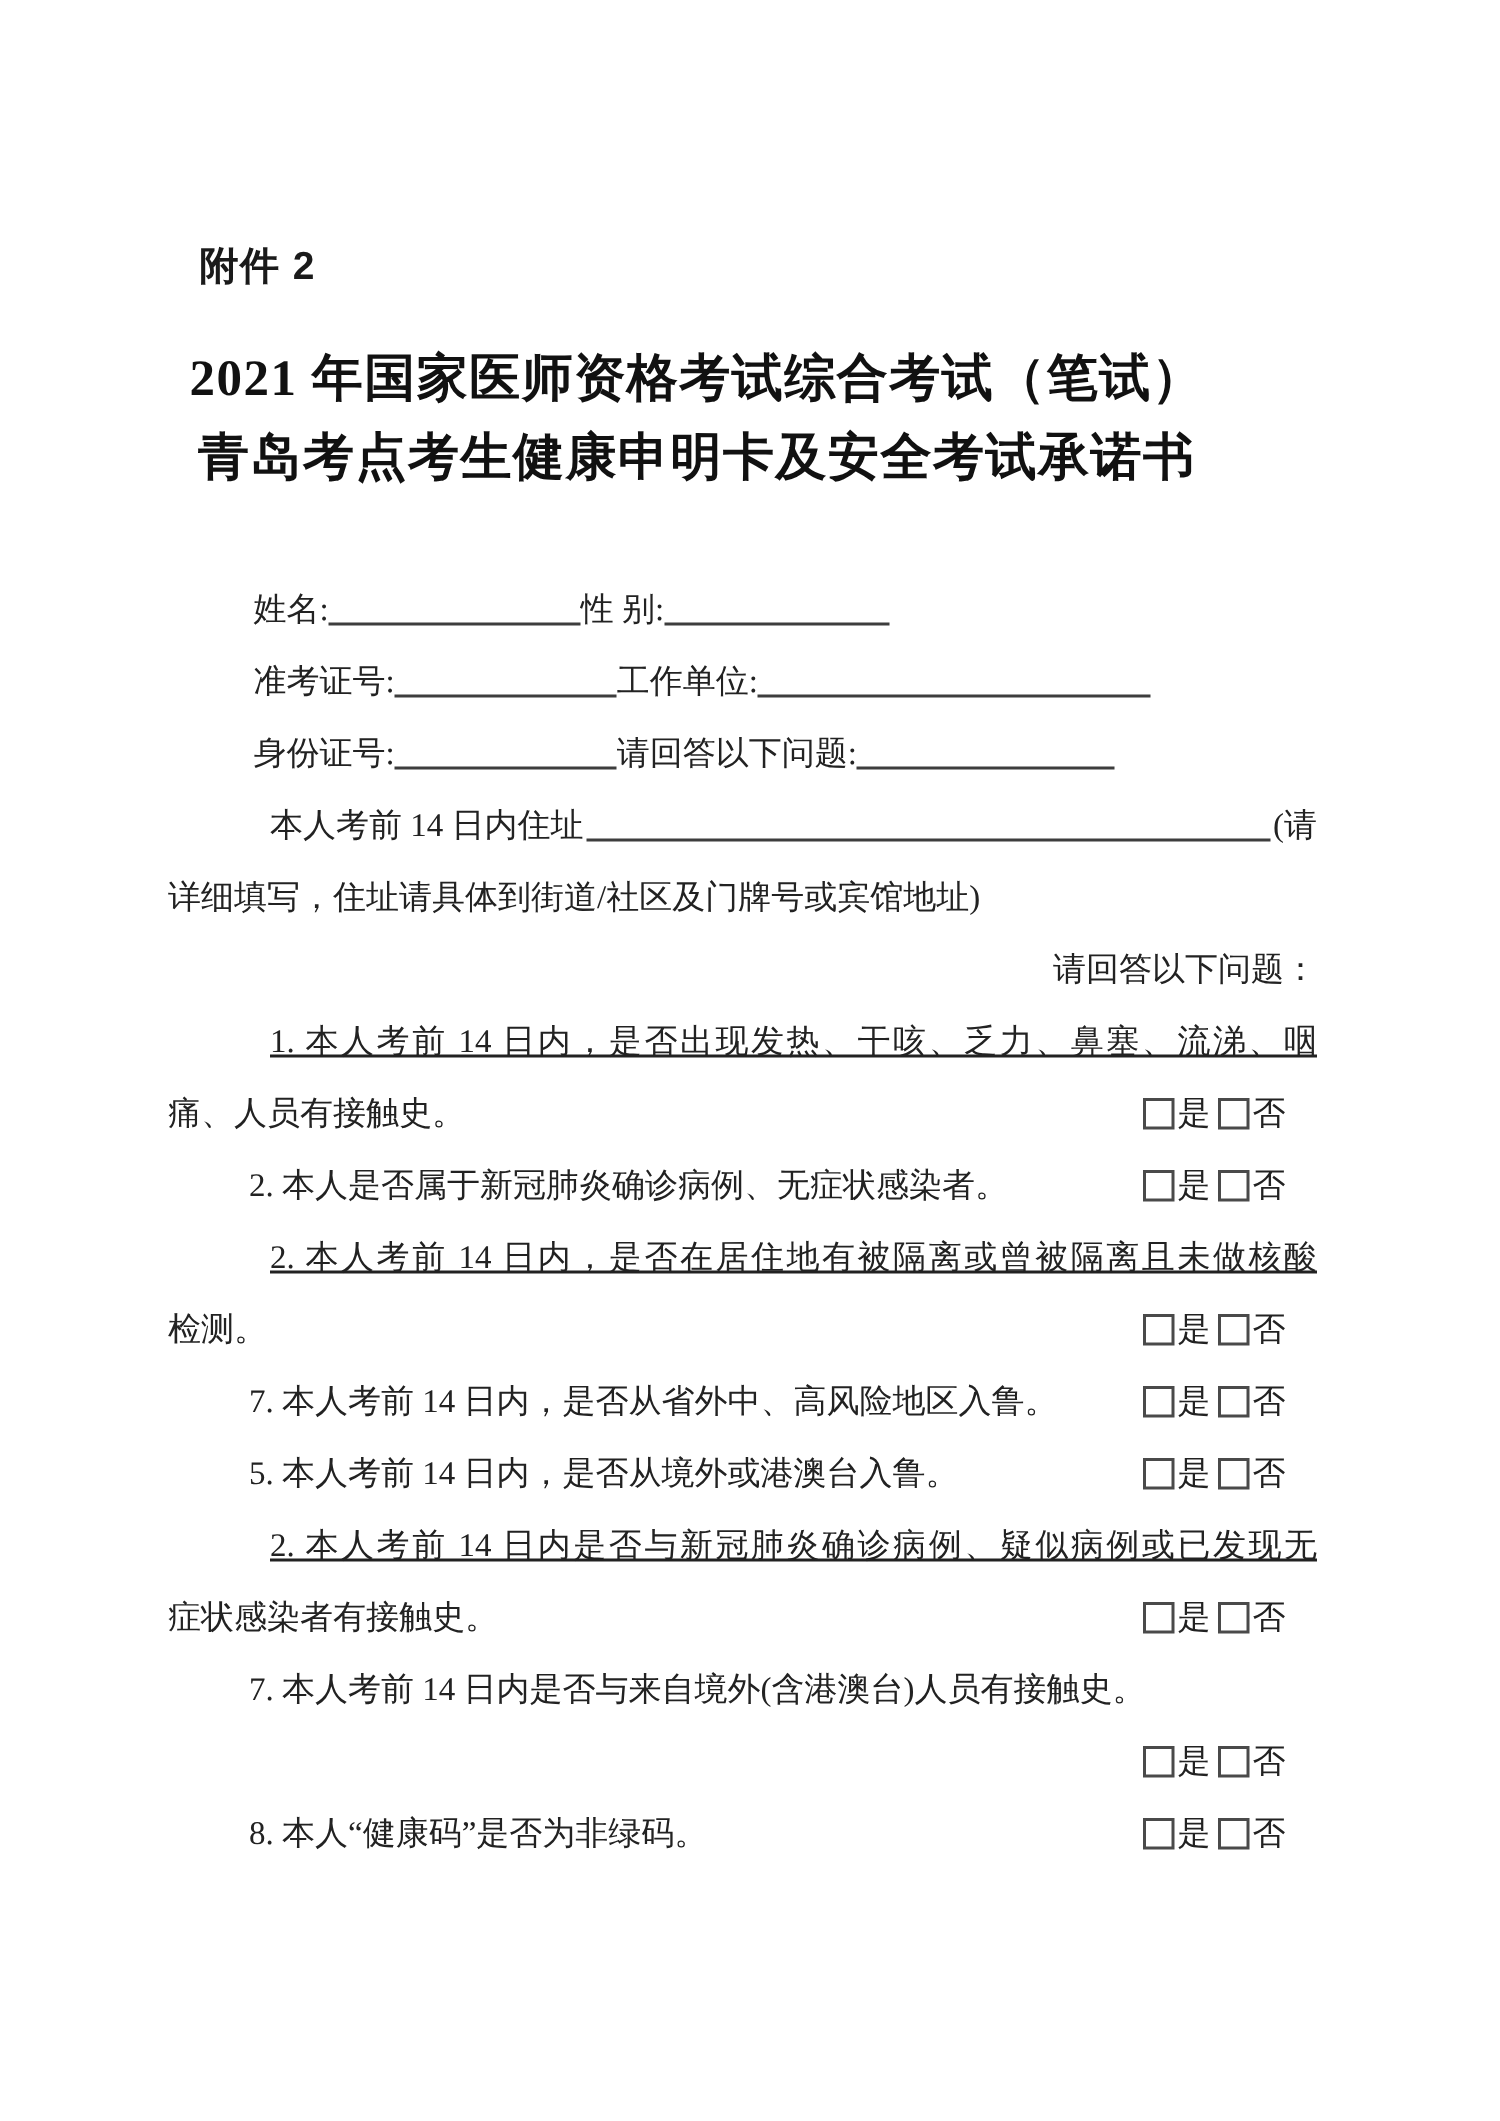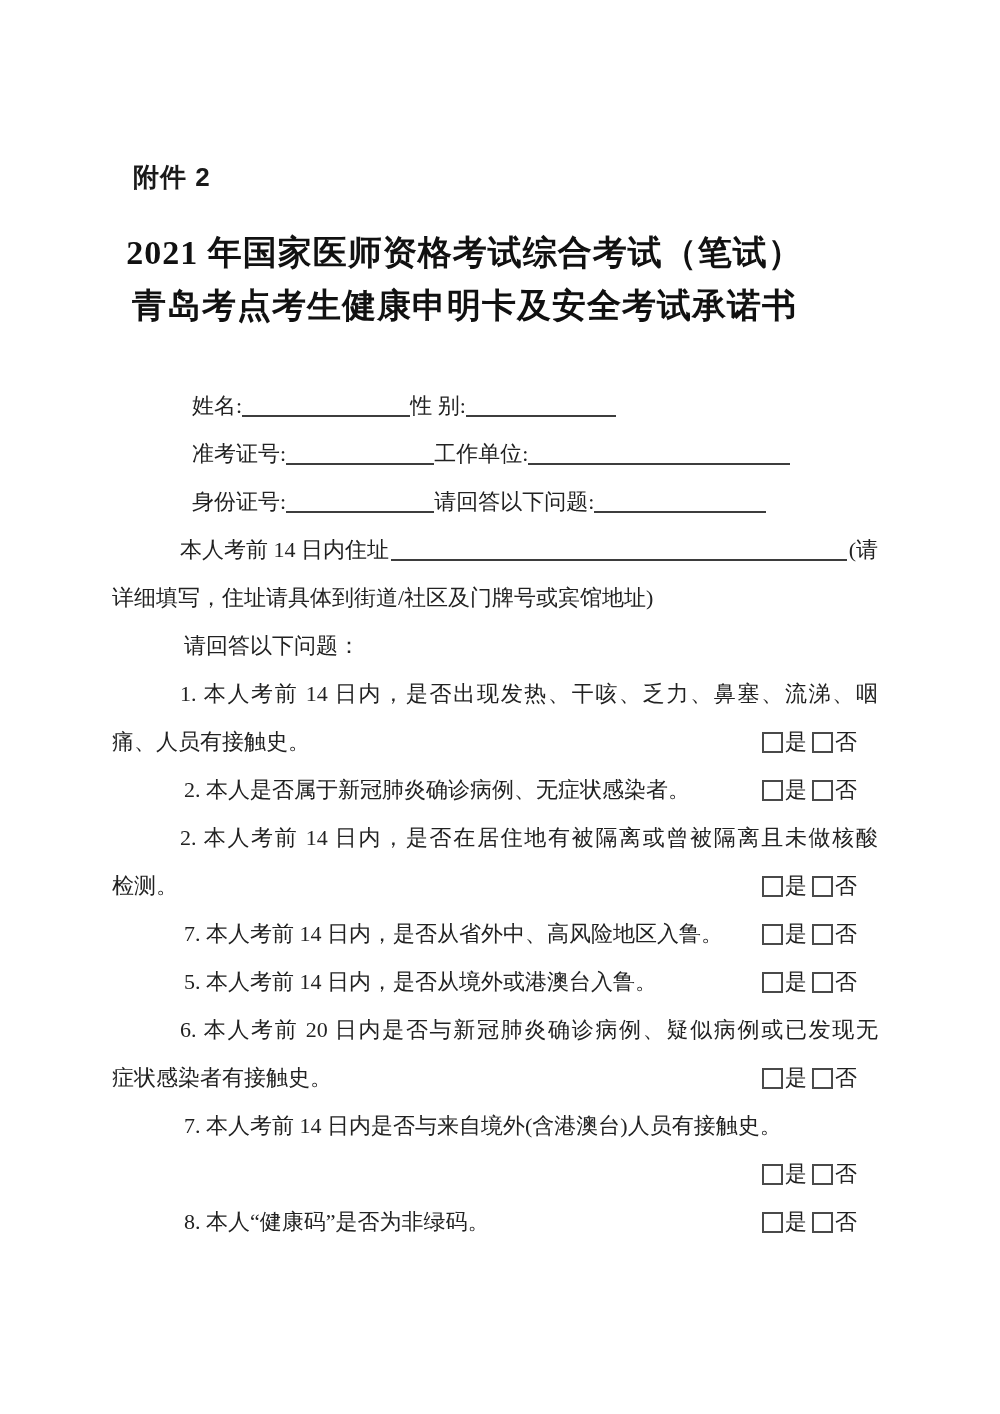--- a/index.html
+++ b/index.html
@@ -12,25 +12,25 @@
     font-family:"Liberation Sans","DejaVu Sans",sans-serif;
     font-weight:bold; font-size:26px; color:#1a1a1a; letter-spacing:1px;
   }
   .title {
     position:absolute; left:0; right:0; top:226px; text-align:center;
     font-family:Liberation Serif, serif;
     font-weight:bold; font-size:34px; line-height:53px; color:#111; letter-spacing:1px;
   }
   .content { position:absolute; left:112px; top:382px; width:766px; font-size:22px; color:#222; }
   .line { height:48px; line-height:48px; white-space:nowrap; }
-  .indent { margin-left:72px; }
-  .frow { margin-left:80px; }
+  .indent { margin-left:54px;text-align:right; }
+  .frow { margin-left:57px; }
   .flexrow { display:flex; justify-content:space-between; align-items:center; }
   .flexend  { display:flex; justify-content:flex-end; align-items:center; }
-  .fill { text-indent:68px; text-align:justify; text-align-last:justify; }
+  .fill { text-indent:68px; text-align:justify; text-align-last:justify;text-decoration:underline; }
   .addr { display:flex; align-items:baseline; }
   .addr .lead { margin-left:68px; }
   .blank {
     display:inline-block; height:26px; border-bottom:2px solid #3d3d3d;
     vertical-align:baseline; transform:translateY(4px);
   }
   .grow { flex:1 1 auto; margin:0 2px; }
   .w168{width:168px}.w150{width:150px}.w148{width:148px}.w262{width:262px}.w172{width:172px}
   .yn { display:inline-flex; align-items:center; margin-right:16px; flex:0 0 auto; }
   .cb {
@@ -121,21 +121,21 @@
     <div class="line flexrow">
       <span class="indent">5. 本人考前 14 日内，是否从境外或港澳台入鲁。</span>
       <span class="yn">
           <span class="cb"></span>
           <span class="cbl">是</span>
           <span class="cb"></span>
           <span class="cbl">否</span>
         </span>
     </div>
 
-    <div class="line fill">6. 本人考前 20 日内是否与新冠肺炎确诊病例、疑似病例或已发现无</div>
+    <div class="line fill">2. 本人考前 14 日内是否与新冠肺炎确诊病例、疑似病例或已发现无</div>
     <div class="line flexrow">
       <span>症状感染者有接触史。</span>
       <span class="yn">
           <span class="cb"></span>
           <span class="cbl">是</span>
           <span class="cb"></span>
           <span class="cbl">否</span>
         </span>
     </div>
 

